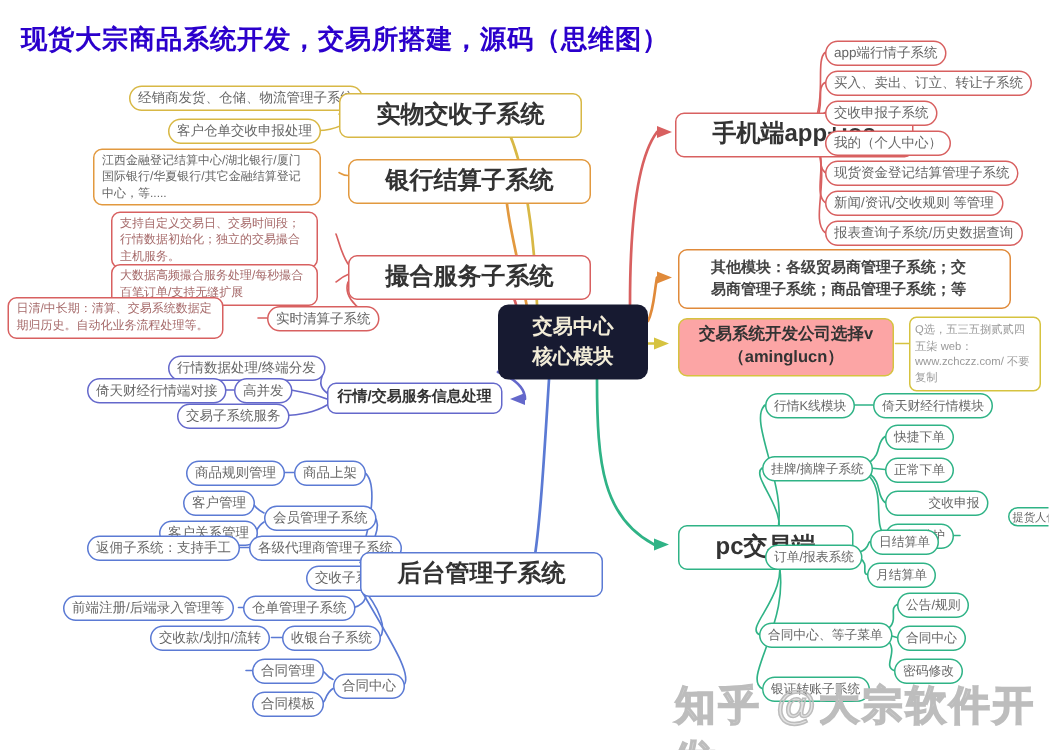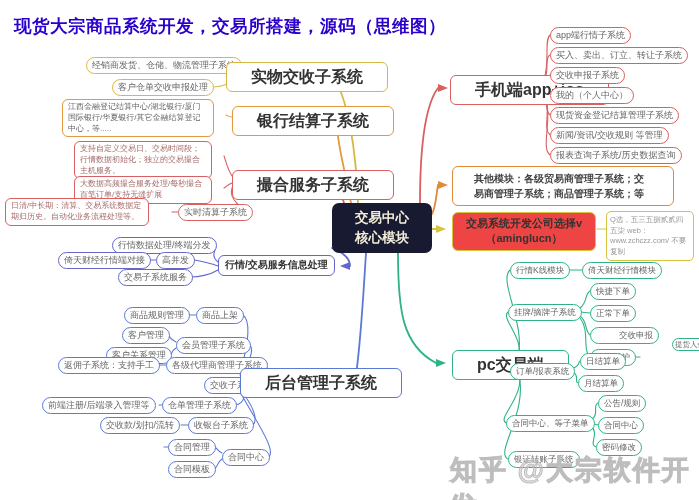--- a/index.html
+++ b/index.html
@@ -9,21 +9,21 @@
   .n{position:absolute;background:#fff;border:1px solid #999;border-radius:9px;font-size:9px;color:#666;padding:2px 5px;white-space:nowrap;line-height:1.25;box-sizing:border-box;}
   .main{font-size:16px;font-weight:bold;color:#333;padding:4px 24px;border-radius:6px;border-width:1.5px;}
   .main2{font-size:10px;font-weight:bold;color:#333;padding:3px 6px;border-radius:6px;border-width:1.5px;}
   .note{white-space:normal;font-size:8px;border-radius:6px;line-height:1.35;}
   .sm{font-size:8.5px;}
   .tiny{font-size:7.5px;padding:1px 2px;}
   .cy{border-color:#d8b845}.co{border-color:#e2993f}.cr{border-color:#d86060}.cp{border-color:#6468cb}
   .cb{border-color:#5b7ad4}.cg{border-color:#2fb386}
   .rednote{color:#a66a6a}
   #center-box{position:absolute;left:332px;top:203px;width:100px;height:50px;background:#171a31;border-radius:7px;color:#f2ecd8;font-size:13.5px;font-weight:bold;text-align:center;display:flex;flex-direction:column;justify-content:center;line-height:1.45;}
-  #vendor-box{position:absolute;left:452px;top:212px;width:130px;text-align:center;background:#ef4444;border:1.5px solid #d6c340;border-radius:6px;font-size:11px;font-weight:bold;color:#333;padding:3px 6px;line-height:1.4;}
+  #vendor-box{position:absolute;left:452px;top:212px;width:130px;text-align:center;background:#fca5a5;border:1.5px solid #d6c340;border-radius:6px;font-size:11px;font-weight:bold;color:#333;padding:3px 6px;line-height:1.4;}
   #other-box{position:absolute;left:452px;top:166px;width:178px;background:#fff;border:1.5px solid #e08a3a;border-radius:6px;font-size:10px;font-weight:bold;color:#444;padding:4px 21px;line-height:1.5;}
   #vendor-note{position:absolute;left:606px;top:211px;width:80px;background:#fff;border:1px solid #d6c340;border-radius:5px;font-size:7.5px;color:#999;padding:3px;line-height:1.4;white-space:normal;}
   #watermark{position:absolute;left:450px;top:452px;font-size:27px;font-weight:bold;color:rgba(175,175,175,0.35);-webkit-text-stroke:1px #bdbdbd;letter-spacing:2px;}
   svg{position:absolute;left:0;top:0;}
   svg path{fill:none;stroke-linecap:round;}
   .ml{stroke-width:1.8}.sl{stroke-width:1.1}
   .sy{stroke:#d8b845}.so{stroke:#e2993f}.sr{stroke:#d86060}.sp{stroke:#6468cb}
   .sb{stroke:#5b7ad4}.sg{stroke:#2fb386}.soo{stroke:#e08a3a}.svy{stroke:#d6c340}
   .fy{fill:#d8b845}.fo{fill:#e2993f}.fr{fill:#d86060}.fp{fill:#6468cb}
   .fb{fill:#5b7ad4}.fg{fill:#2fb386}.foo{fill:#e08a3a}.fvy{fill:#d6c340}

